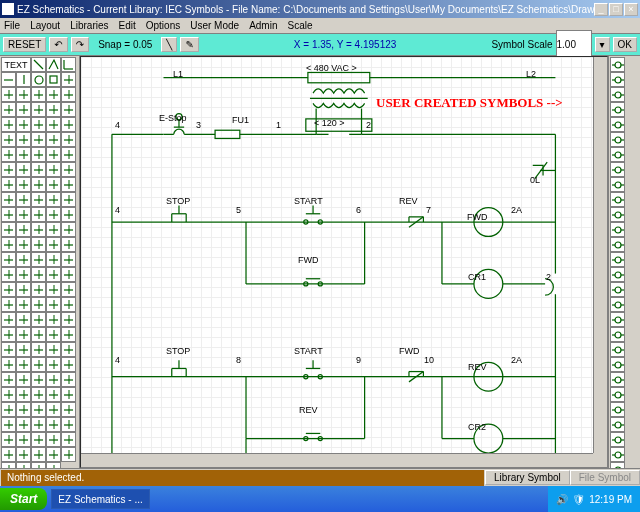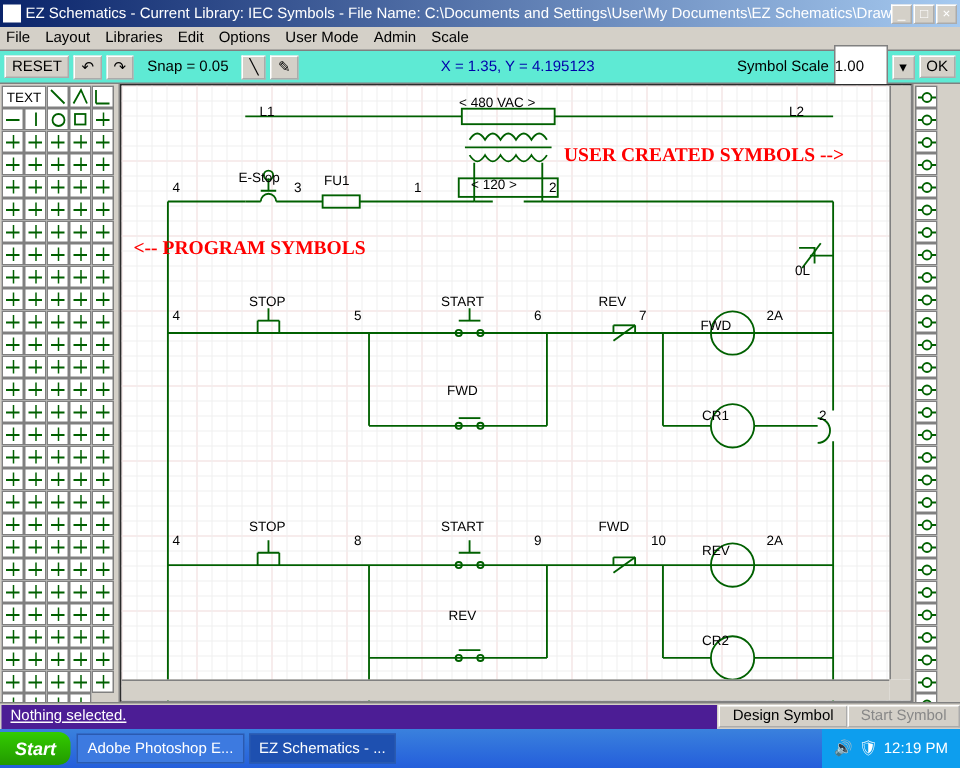--- a/index.html
+++ b/index.html
@@ -24,21 +24,21 @@
 .grid { position: absolute; inset: 0;
   background-image: linear-gradient(to right,#eee 1px,transparent 1px),linear-gradient(to bottom,#eee 1px,transparent 1px),
                     linear-gradient(to right,rgba(255,180,180,.6) 1px,transparent 1px),linear-gradient(to bottom,rgba(255,180,180,.6) 1px,transparent 1px);
   background-size: 10px 10px,10px 10px,50px 50px,50px 50px;
 }
 .schematic { position: absolute; inset: 0; }
 .lbl { position: absolute; font-size: 9px; color: #000; white-space: nowrap; }
 .red { color: #f00; font-family: Liberation Serif, serif; font-size: 13px; font-weight: bold; }
 .num { font-size: 9px; }
 .statusbar { height: 18px; background: #d4d0c8; display: flex; align-items: center; font-size: 10px; border-top: 1px solid #808080; }
-.statusbar .stxt { flex: 1; padding: 0 6px; color: #fff; background: #4c1d95; height: 16px; line-height: 16px; margin: 1px; text-decoration: underline; }
+.statusbar .stxt { flex: 1; padding: 0 6px; color: #fff; background: #a16207; height: 16px; line-height: 16px; margin: 1px; }
 .statusbar .sbtn { padding: 1px 8px; border: 1px outset #fff; cursor: pointer; }
 .taskbar { height: 26px; background: linear-gradient(to bottom,#3a81dd,#245edb); display: flex; align-items: center; font-size: 10px; color: #fff; }
 .start { height: 22px; background: linear-gradient(to bottom,#3c0,#290); padding: 0 10px; border-radius: 0 8px 8px 0; display: flex; align-items: center; font-style: italic; font-weight: bold; font-size: 12px; cursor: pointer; margin-right: 4px; }
 .task { height: 20px; background: #3d7ae0; border: 1px solid #2a5ab0; padding: 0 6px; display: flex; align-items: center; margin-right: 3px; cursor: pointer; font-size: 10px; white-space: nowrap; }
 .task.active { background: #1e50b0; }
 .tray { margin-left: auto; background: #0d9eee; height: 26px; display: flex; align-items: center; padding: 0 8px; gap: 4px; }
 .scrolly { position: absolute; right: 0; top: 0; bottom: 14px; width: 14px; background: #d4d0c8; border-left: 1px solid #808080; }
 .scrollx { position: absolute; left: 0; right: 14px; bottom: 0; height: 14px; background: #d4d0c8; border-top: 1px solid #808080; }
 .scorner { position: absolute; right: 0; bottom: 0; width: 14px; height: 14px; background: #d4d0c8; }
 svg line, svg polyline, svg rect, svg circle, svg path { stroke: #006000; stroke-width: 1.2; fill: none; }
@@ -1007,21 +1007,21 @@
 
       <line x1="160" y1="370" x2="160" y2="410"></line>
       <line x1="160" y1="410" x2="220" y2="410"></line>
     </svg>
 
     <div class="lbl" style="left:92px;top:12px">L1</div>
     <div class="lbl" style="left:445px;top:12px">L2</div>
     <div class="lbl" style="left:225px;top:6px">&lt; 480 VAC &gt;</div>
     <div class="lbl" style="left:233px;top:61px">&lt; 120 &gt;</div>
     <div class="lbl" style="left:78px;top:56px">E-Stop</div>
-    <div class="lbl" style="left:135px;top:58px">FU1</div>
+    <div class="lbl" style="left:151px;top:58px">FU1</div>
     <div class="lbl" style="left:449px;top:118px">0L</div>
     <div class="lbl" style="left:85px;top:139px">STOP</div>
     <div class="lbl" style="left:213px;top:139px">START</div>
     <div class="lbl" style="left:318px;top:139px">REV</div>
     <div class="lbl" style="left:386px;top:155px">FWD</div>
     <div class="lbl" style="left:217px;top:198px">FWD</div>
     <div class="lbl" style="left:387px;top:215px">CR1</div>
     <div class="lbl" style="left:85px;top:289px">STOP</div>
     <div class="lbl" style="left:213px;top:289px">START</div>
     <div class="lbl" style="left:318px;top:289px">FWD</div>
@@ -1036,24 +1036,23 @@
     <div class="lbl num" style="left:285px;top:63px">2</div>
     <div class="lbl num" style="left:34px;top:148px">4</div>
     <div class="lbl num" style="left:155px;top:148px">5</div>
     <div class="lbl num" style="left:275px;top:148px">6</div>
     <div class="lbl num" style="left:345px;top:148px">7</div>
     <div class="lbl num" style="left:430px;top:148px">2A</div>
     <div class="lbl num" style="left:465px;top:215px">2</div>
     <div class="lbl num" style="left:34px;top:298px">4</div>
     <div class="lbl num" style="left:155px;top:298px">8</div>
     <div class="lbl num" style="left:275px;top:298px">9</div>
-    <div class="lbl num" style="left:353px;top:298px">10</div>
+    <div class="lbl num" style="left:343px;top:298px">10</div>
     <div class="lbl num" style="left:430px;top:298px">2A</div>
 
-    <div class="lbl red" style="left:8px;top:100px">&lt;-- PROGRAM SYMBOLS</div>
     <div class="lbl red" style="left:295px;top:38px">USER CREATED SYMBOLS --&gt;</div>
 
     <div class="scrolly"></div>
     <div class="scrollx"></div>
     <div class="scorner"></div>
   </div>
 
   <div class="palette-r">
     <div class="pcell">
         <svg>
@@ -1249,31 +1248,28 @@
           <circle cx="7" cy="7" r="3"></circle>
           <line x1="1" y1="7" x2="4" y2="7"></line>
           <line x1="10" y1="7" x2="13" y2="7"></line>
         </svg>
       </div>
   </div>
 </div>
 
 <div class="statusbar">
   <div class="stxt">Nothing selected.</div>
-  <div class="sbtn">Design Symbol</div>
-  <div class="sbtn" style="color:#888">Start Symbol</div>
+  <div class="sbtn">Library Symbol</div>
+  <div class="sbtn" style="color:#888">File Symbol</div>
 </div>
 
 <div class="taskbar">
   <div class="start">
     <span>Start</span>
   </div>
-  <div class="task">
-      <span>Adobe Photoshop E...</span>
-    </div>
   <div class="task active">
       <span>EZ Schematics - ...</span>
     </div>
   <div class="tray">
     <span>🔊</span>
     <span>🛡</span>
     <span>12:19 PM</span>
   </div>
 </div>
 

